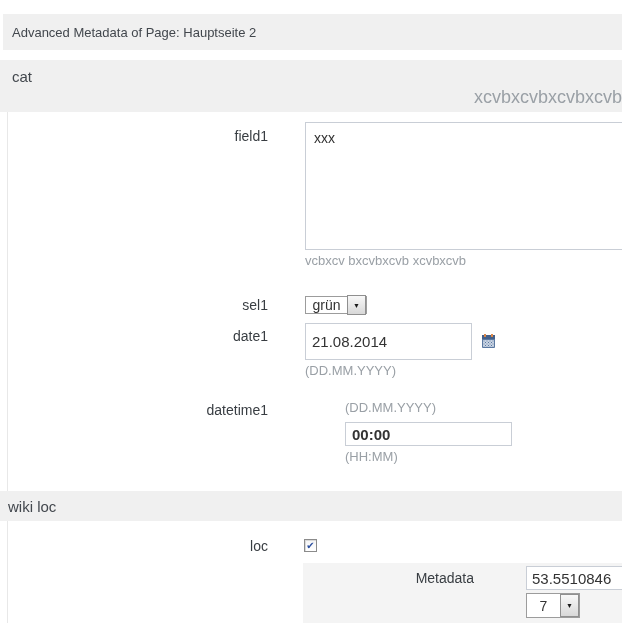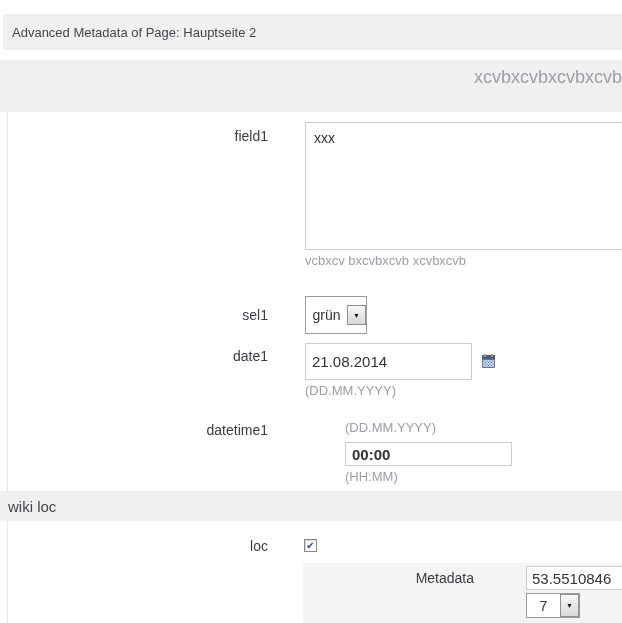--- a/index.html
+++ b/index.html
@@ -71,21 +71,21 @@
     font-size:15px; color:#333;
     padding:0 6px;
     outline:none;
     background:#fff;
   }
   .time-input { height:24px;font-weight:bold; }
   .input-line { display:flex; align-items:center; }
 
   
   .select-box {
-    height:38px;
+    height:18px;
     border:1px solid #9c9c9c;
     background:#fff;
     display:flex;
     align-items:center;
     cursor:default;
   }
   .select-text { flex:1; text-align:center; font-size:14px; color:#333; line-height:20px; }
   .select-btn {
     width:19px; height:20px;
     border:1px solid #8f8f8f;
@@ -169,20 +169,21 @@
 <body>
 
 <div class="edge-line" id="edge1"></div>
 <div class="edge-line" id="edge2"></div>
 
 <div class="bar header-bar">
   <span>Advanced Metadata of Page: Hauptseite 2</span>
 </div>
 
 <div class="bar section-head-cat">
+  <div class="section-title">cat</div>
   <div class="section-desc">xcvbxcvbxcvbxcvb</div>
 </div>
 
 <div class="content-cat">
 
   <div class="row">
     <div class="lbl lbl-top6">field1</div>
     <div class="ctl-col">
       <textarea class="big" style="">xxx</textarea>
       <div class="help">vcbxcv bxcvbxcvb xcvbxcvb</div>

